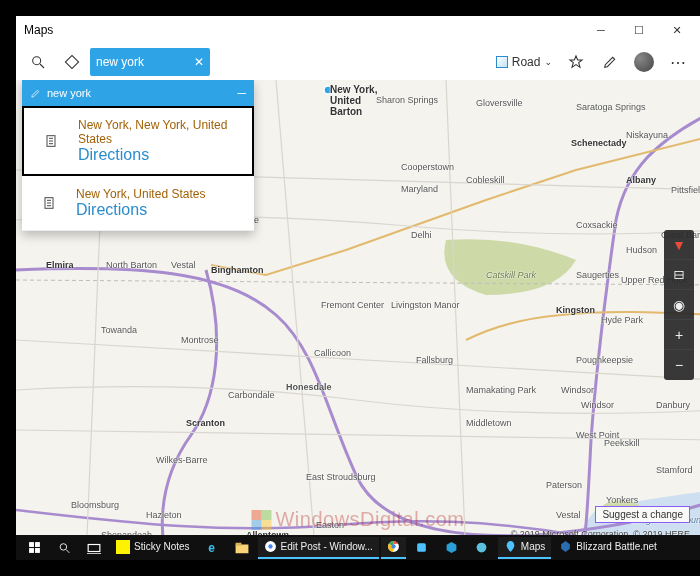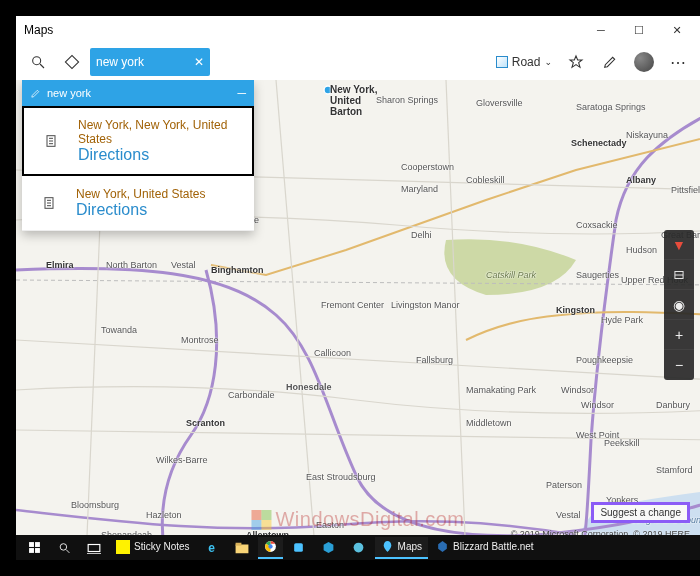--- a/index.html
+++ b/index.html
@@ -29,21 +29,21 @@
 .dd-texts { flex: 1; display: flex; flex-direction: column; }
 .dd-title { font-size: 12px; color: #a16207; }
 .dd-sub { font-size: 16px; color: #2a8ccc; }
 .zoom-panel { position: absolute; right: 6px; top: 150px; width: 30px; background: rgba(40,40,40,0.92); border-radius: 3px; display: flex; flex-direction: column; color: #eee; }
 .zoom-panel .zbtn { height: 30px; display: flex; align-items: center; justify-content: center; font-size: 14px; border-bottom: 1px solid rgba(255,255,255,0.05); }
 .zoom-panel .zbtn:last-child { border-bottom: 0; }
 .lbl { position: absolute; font-size: 9px; color: #555; white-space: nowrap; pointer-events: none; text-shadow: 0 0 2px #fff, 0 0 2px #fff; }
 .lbl.bold { font-weight: 600; color: #333; }
 .lbl.water { color: #5a7fa3; font-style: italic; }
 .lbl.park { color: #6a7a4a; font-style: italic; }
-.suggest { position: absolute; right: 10px; bottom: 28px; background: #f9f9f8; border: 3px solid #8b5cf6; font-size: 10px; padding: 2px 6px; color: #333; }
+.suggest { position: absolute; right: 10px; bottom: 28px; background: #f9f9f8; border: 1px solid #8b5cf6; font-size: 10px; padding: 2px 6px; color: #333; }
 .attribution { position: absolute; right: 10px; bottom: 12px; font-size: 9px; color: #444; text-shadow: 0 0 2px #fff; }
 .watermark { position: absolute; left: 50%; transform: translateX(-50%); bottom: 20px; font-size: 20px; font-weight: 300; letter-spacing: 0.5px; color: rgba(180,30,30,0.35); display: flex; align-items: center; gap: 4px; pointer-events: none; }
 .watermark .wm-logo { width: 20px; height: 20px; display: grid; grid-template-columns: 1fr 1fr; grid-template-rows: 1fr 1fr; }
 .watermark .wm-logo div:nth-child(1){background:rgba(230,80,40,.45);} .watermark .wm-logo div:nth-child(2){background:rgba(120,190,60,.45);} .watermark .wm-logo div:nth-child(3){background:rgba(60,160,230,.45);} .watermark .wm-logo div:nth-child(4){background:rgba(250,200,40,.45);}
 .taskbar { position: absolute; left: 8px; bottom: 8px; width: 684px; height: 25px; background: #101010; display: flex; align-items: center; padding: 0 4px; gap: 2px; }
 .tbtn { width: 28px; height: 22px; display: flex; align-items: center; justify-content: center; color: #fff; font-size: 12px; }
 .taskitem { height: 22px; display: flex; align-items: center; gap: 4px; padding: 0 6px; color: #eee; font-size: 10px; border-bottom: 2px solid transparent; }
 .taskitem.active { border-bottom-color: #4cc2ff; background: rgba(255,255,255,0.05); }
 .sq-sticky { width:14px; height:14px; background:#fff200; }
 svg.icon { width: 16px; height: 16px; stroke: currentColor; fill: none; stroke-width: 1.6; }
@@ -289,20 +289,27 @@
     <div class="tbtn" style="color:#3cc1f0;font-weight:bold;">e</div>
     <div class="tbtn">
       <svg width="14" height="12" viewBox="0 0 24 20">
           <rect x="1" y="4" width="22" height="15" fill="#f8d477"></rect>
           <rect x="1" y="1" width="10" height="5" fill="#d9b25a"></rect>
         </svg>
     </div>
     <div class="taskitem active">
       <svg width="13" height="13" viewBox="0 0 24 24">
           <circle cx="12" cy="12" r="10" fill="#fff"></circle>
+          <circle cx="12" cy="12" r="4" fill="#4285f4"></circle>
+        </svg>
+      <span>Edit Post - Window...</span>
+    </div>
+    <div class="taskitem active">
+      <svg width="13" height="13" viewBox="0 0 24 24">
+          <circle cx="12" cy="12" r="10" fill="#fff"></circle>
           <path d="M12 2a10 10 0 0 1 8.7 5H12z" fill="#ea4335"></path>
           <path d="M3.3 7A10 10 0 0 1 12 2v10z" fill="#34a853"></path>
           <path d="M12 22a10 10 0 0 1-8.7-15L12 12z" fill="#fbbc05"></path>
           <circle cx="12" cy="12" r="4" fill="#4285f4"></circle>
         </svg>
     </div>
     <div class="tbtn">
         <svg width="13" height="13" viewBox="0 0 24 24" fill="#4cc2ff">
           <rect x="4" y="4" width="16" height="16" rx="3"></rect>
         </svg>

